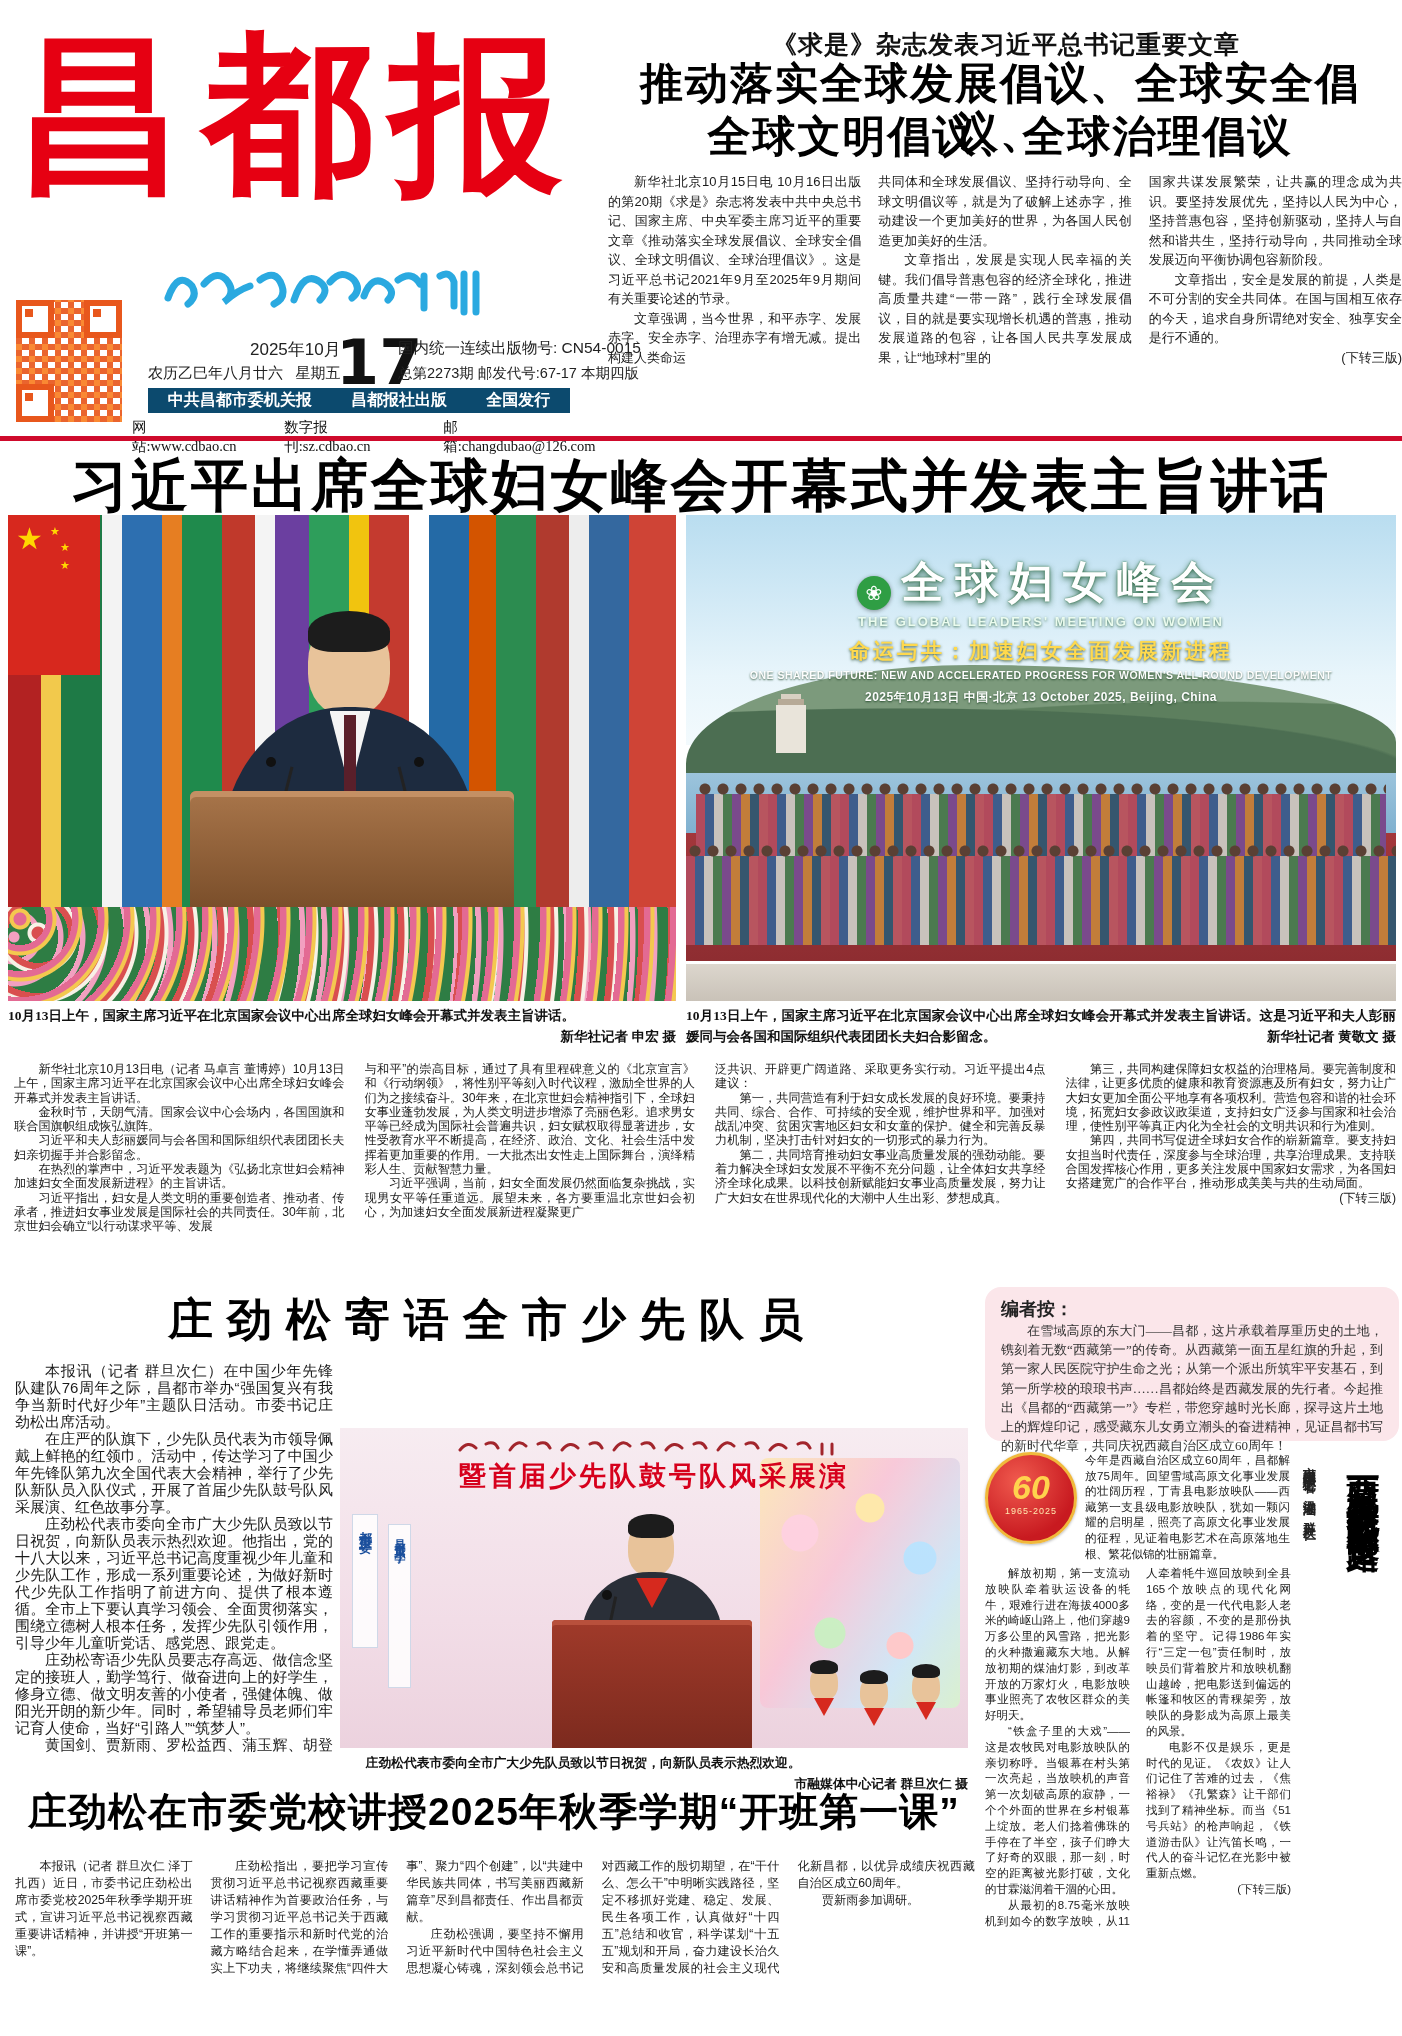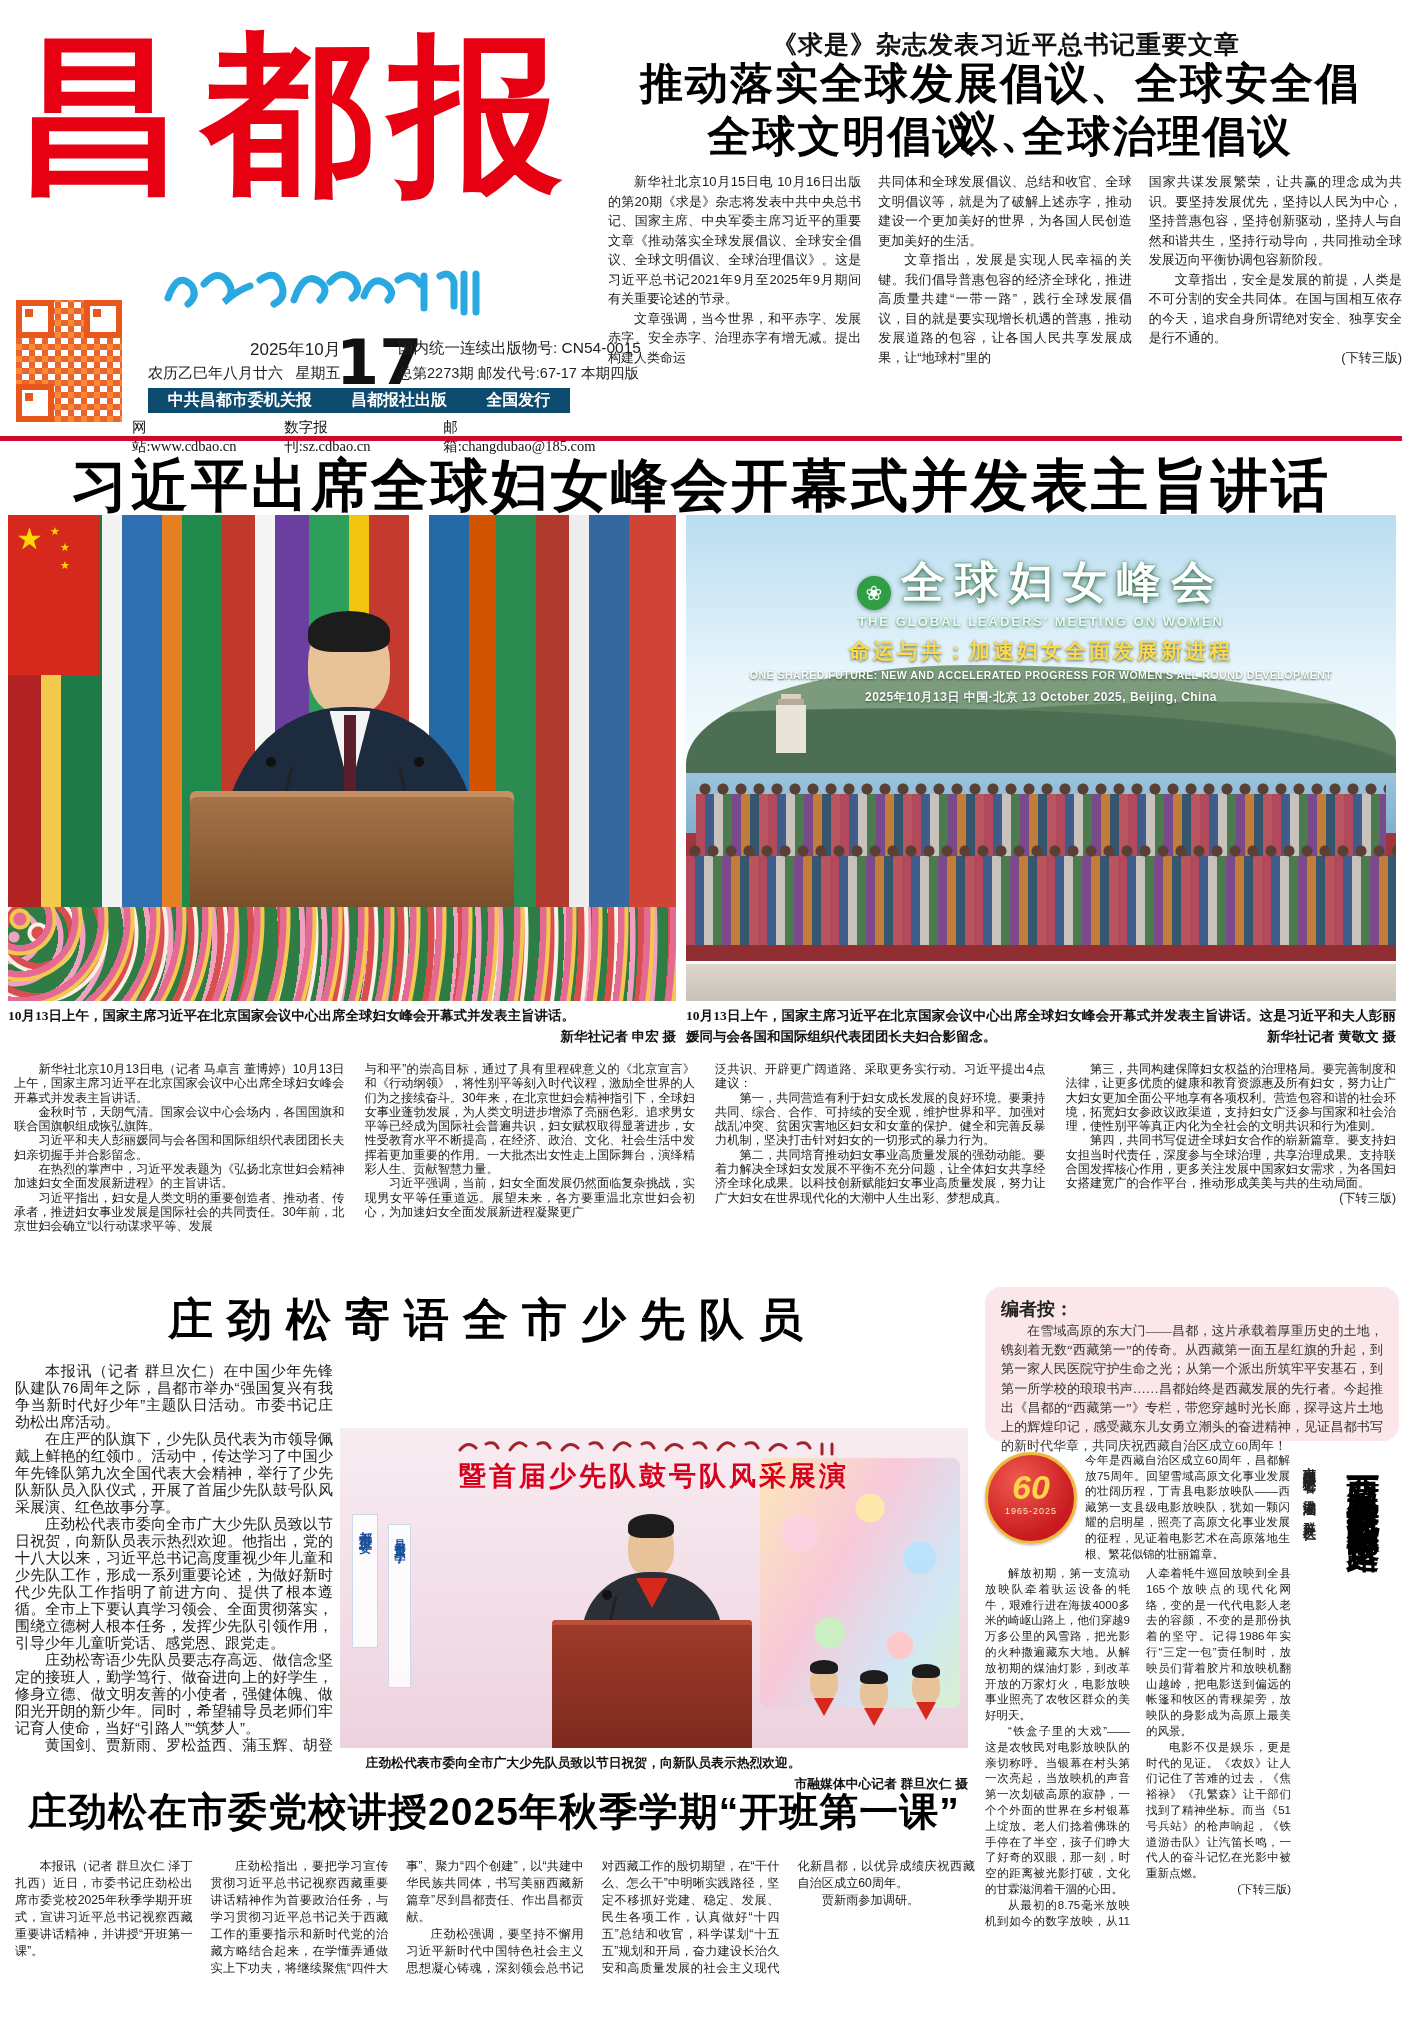--- a/index.html
+++ b/index.html
@@ -139,34 +139,34 @@
 
   <div class="abs org-bar" style="left:148px;top:388px;width:422px;height:25px;">
     <span>中共昌都市委机关报</span>
     <span>昌都报社出版</span>
     <span>全国发行</span>
   </div>
 
   <div class="abs contact-row" style="left:132px;top:418px;width:470px;">
     <span>网  站:www.cdbao.cn</span>
     <span>数字报刊:sz.cdbao.cn</span>
-    <span>邮  箱:changdubao@185.com</span>
+    <span>邮  箱:changdubao@126.com</span>
   </div>
 
   <div class="abs big-head" style="left:600px;top:59px;width:800px;font-size:43px;">推动落实全球发展倡议、全球安全倡议、</div>
   <div class="abs kicker" style="left:620px;top:28px;width:772px;">《求是》杂志发表习近平总书记重要文章</div>
   <div class="abs big-head" style="left:600px;top:112px;width:800px;font-size:43px;">全球文明倡议、全球治理倡议</div>
 
   <div class="abs cols3" style="left:608px;top:172px;width:794px;height:258px;font-size:13px;line-height:1.5;">
     <div class="bt">
         <p>新华社北京10月15日电  10月16日出版的第20期《求是》杂志将发表中共中央总书记、国家主席、中央军委主席习近平的重要文章《推动落实全球发展倡议、全球安全倡议、全球文明倡议、全球治理倡议》。这是习近平总书记2021年9月至2025年9月期间有关重要论述的节录。</p>
         <p>文章强调，当今世界，和平赤字、发展赤字、安全赤字、治理赤字有增无减。提出构建人类命运</p>
       </div>
     <div class="bt cont">
-        <p>共同体和全球发展倡议、总结和收官、全球文明倡议等，就是为了破解上述赤字，推动建设一个更加美好的世界，为各国人民创造更加美好的生活。</p>
+        <p>共同体和全球发展倡议、坚持行动导向、全球文明倡议等，就是为了破解上述赤字，推动建设一个更加美好的世界，为各国人民创造更加美好的生活。</p>
         <p>文章指出，发展是实现人民幸福的关键。我们倡导普惠包容的经济全球化，推进高质量共建“一带一路”，践行全球发展倡议，目的就是要实现增长机遇的普惠，推动发展道路的包容，让各国人民共享发展成果，让“地球村”里的</p>
       </div>
     <div class="bt cont jump-last">
         <p>国家共谋发展繁荣，让共赢的理念成为共识。要坚持发展优先，坚持以人民为中心，坚持普惠包容，坚持创新驱动，坚持人与自然和谐共生，坚持行动导向，共同推动全球发展迈向平衡协调包容新阶段。</p>
         <p>文章指出，安全是发展的前提，人类是不可分割的安全共同体。在国与国相互依存的今天，追求自身所谓绝对安全、独享安全是行不通的。</p>
         <p>(下转三版)</p>
       </div>
   </div>
 
   <div class="abs red-rule" style="left:0;top:436px;width:1402px;height:5px;"></div>

